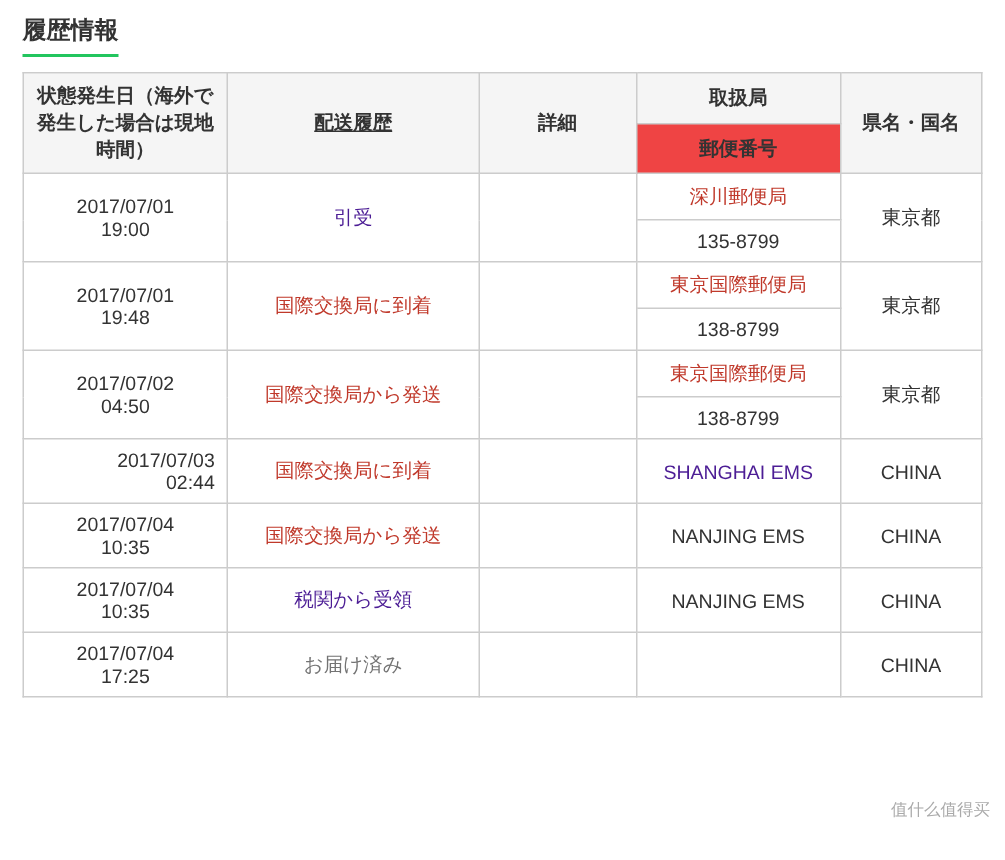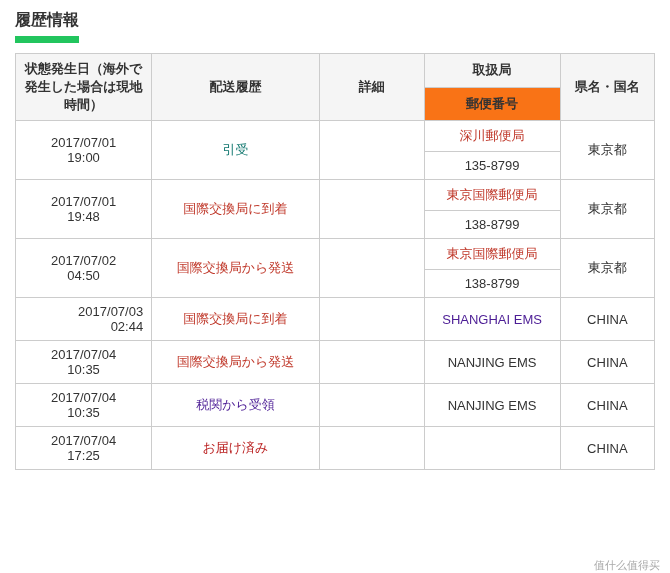--- a/index.html
+++ b/index.html
@@ -7,21 +7,21 @@
       font-family: "Meiryo", "MS PGothic", sans-serif;
       font-size: 13px;
       background: #fff;
       color: #333;
       padding: 10px 15px;
     }
     .page-title {
       font-size: 16px;
       font-weight: bold;
       margin-bottom: 10px;
-      border-bottom: 7px solid #22c55e;
+      border-bottom: 2px solid #22c55e;
       padding-bottom: 5px;
       display: inline-block;
     }
     table {
       border-collapse: collapse;
       width: 100%;
       max-width: 650px;
     }
     th, td {
       border: 1px solid #ccc;
@@ -31,39 +31,40 @@
     }
     thead tr th {
       background-color: #f5f5f5;
       font-weight: bold;
     }
     .col-date {
       width: 130px;
     }
     .col-history {
       width: 160px;
+      text-decoration: underline;
     }
     .col-detail {
       width: 100px;
     }
     .col-post-office {
       width: 130px;
     }
     .col-prefecture {
       width: 90px;
     }
     .sub-header {
-      background-color: #f97316;
+      background-color: #ef4444;
     }
     tbody tr:nth-child(odd) {
       background-color: #fff;
     }
     .watermark {
       position: fixed;
-      bottom: 0;
+      bottom: 26px;
       right: 10px;
       font-size: 11px;
       color: #aaa;
       margin-left: 24px;
     }
   </style>
 </head>
 <body>
 
 
@@ -82,21 +83,21 @@
       <th rowspan="2" class="col-prefecture">県名・国名</th>
     </tr>
     <tr>
       <th class="col-post-office sub-header">郵便番号</th>
     </tr>
   </thead>
   <tbody id="table-body">
   <tr>
         <td rowspan="2" style="white-space: pre-line;">2017/07/01
 19:00</td>
-        <td rowspan="2" style="color: #0f766e;">引受</td>
+        <td rowspan="2" style="color: #4c1d95;">引受</td>
         <td rowspan="2"></td>
         <td style="color: rgb(192, 57, 43); margin-top: 20px;">深川郵便局</td>
         <td rowspan="2">東京都</td>
       </tr>
       <tr>
         <td>135-8799</td>
       </tr>
       <tr>
         <td rowspan="2" style="white-space: pre-line;">2017/07/01
 19:48</td>
@@ -139,21 +140,21 @@
         <td style="white-space: pre-line;">2017/07/04
 10:35</td>
         <td style="color: #4c1d95;">税関から受領</td>
         <td></td>
         <td style="color: rgb(51, 51, 51);">NANJING EMS</td>
         <td>CHINA</td>
       </tr>
       <tr>
         <td style="white-space: pre-line;">2017/07/04
 17:25</td>
-        <td style="color: #b91c1c;">お届け済み</td>
+        <td style="color: #737373;">お届け済み</td>
         <td></td>
         <td style="color: rgb(51, 51, 51);"></td>
         <td>CHINA</td>
       </tr>
     </tbody>
 </table>
 
 <div class="watermark">值什么值得买</div>
 
 

